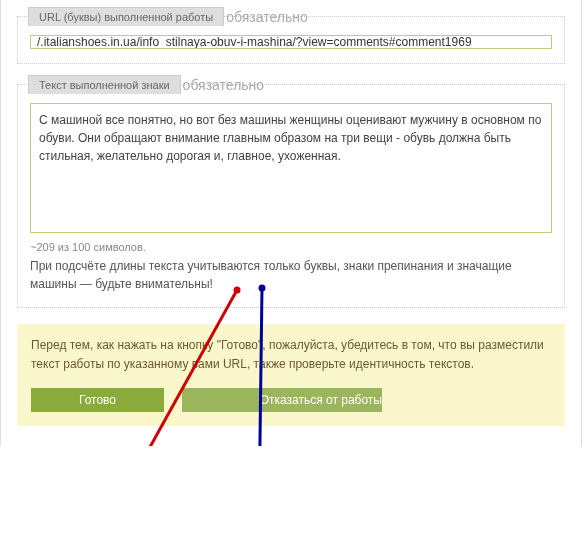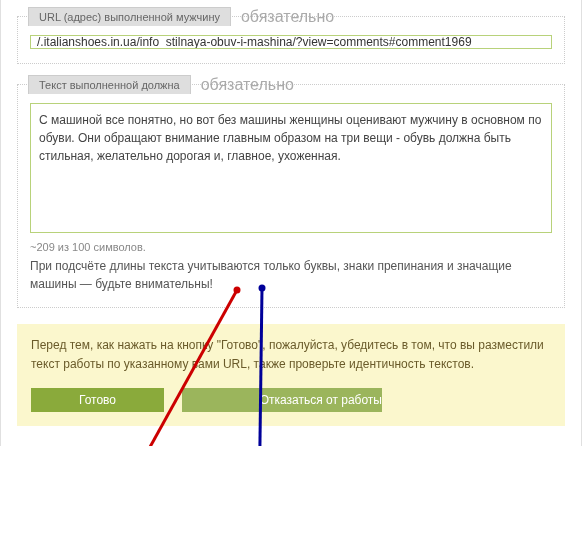--- a/index.html
+++ b/index.html
@@ -37,23 +37,23 @@
     }
     .tab-label {
       background: #dedede;
       color: #666;
       font-size: 11px;
       padding: 3px 10px;
       border: 1px solid #cccccc;
       border-bottom: none;
     }
     .req-label {
-      font-size: 16px;
+      font-size: 14px;
       color: #aaaaaa;
-      padding-left: 10px;
+      padding-left: 2px;
     }
     .text-input {
       width: 100%;
       border: 1px solid #b8d27a;
       padding: 5px 6px;
       font-size: 12px;
       font-family: Arial, Helvetica, sans-serif;
       color: #333;
       margin-top: 8px;
       height: 14px;
@@ -123,30 +123,30 @@
     }
   </style>
 </head>
 <body>
 
 <div class="container">
   <div class="spacer-top"></div>
 
   <div class="field-block">
     <div class="field-header">
-      <div class="tab-label">URL (адрес) выполненной мужчину</div>
+      <div class="tab-label">URL (буквы) выполненной работы</div>
       <div class="req-label">обязательно</div>
     </div>
     <input type="text" class="text-input" value="/.italianshoes.in.ua/info_stilnaya-obuv-i-mashina/?view=comments#comment1969" style="">
   </div>
 
 
   <div class="field-block" style="margin-top:20px;">
     <div class="field-header">
-      <div class="tab-label">Текст выполненной должна</div>
+      <div class="tab-label">Текст выполненной знаки</div>
       <div class="req-label">обязательно</div>
     </div>
     <textarea class="textarea-input" style="">С машиной все понятно, но вот без машины женщины оценивают мужчину в основном по обуви. Они обращают внимание главным образом на три вещи - обувь должна быть стильная, желательно дорогая и, главное, ухоженная.</textarea>
     <div class="char-count">~209 из 100 символов.</div>
     <div class="hint-text">При подсчёте длины текста учитываются только буквы, знаки препинания и значащие машины — будьте внимательны!</div>
   </div>
 
   <div class="warning-box">
     <div>Перед тем, как нажать на кнопку "Готово", пожалуйста, убедитесь в том, что вы разместили текст работы по указанному вами URL, также проверьте идентичность текстов.</div>
     <div class="button-row">

